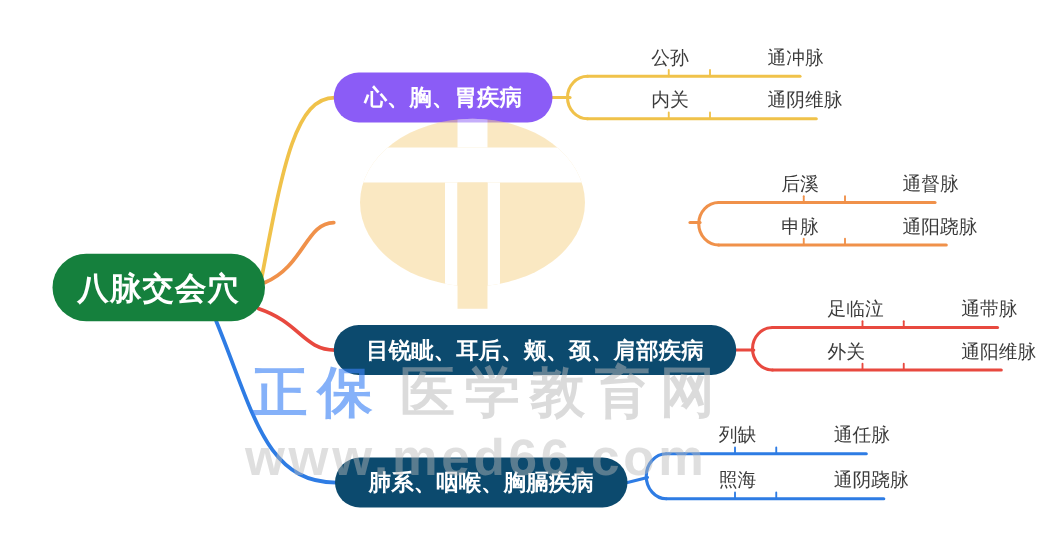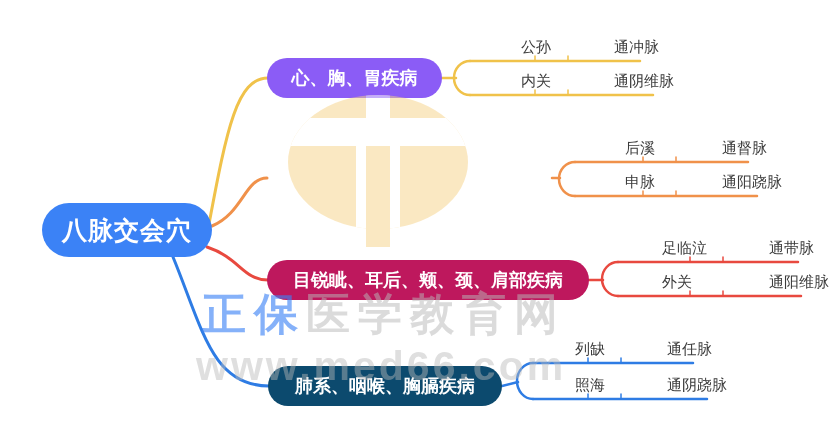--- a/index.html
+++ b/index.html
@@ -17,21 +17,21 @@
   .pill.b1{left:267px;top:58px;width:175px;height:40px;border-radius:20px;font-size:18px;}
   .pill.b2{left:266px;top:158px;width:286px;height:40px;border-radius:20px;font-size:18px;}
   .pill.b3{left:267px;top:260px;width:322px;height:40px;border-radius:20px;font-size:18px;}
   .pill.b4{left:268px;top:366px;width:234px;height:40px;border-radius:20px;font-size:18px;}
   .leaf{
     position:absolute;font-size:15px;color:#3b3b3b;white-space:nowrap;z-index:2;line-height:18px;margin-left:32px;
   }
   .wm{position:absolute;z-index:4;white-space:nowrap;font-weight:bold;}
   .wm-brandrow{left:202px;top:285px;font-size:44px;letter-spacing:8px;}
   .wm-brand{opacity:0.62;}
-  .wm-rest{opacity:0.5;}
+  .wm-rest{opacity:0.5;margin-left:14px;}
   .wm-url{left:196px;top:343px;font-size:41px;letter-spacing:3px;opacity:0.45;text-align:right;}
   .logo-layer{z-index:3;}
   .lines-layer{z-index:1;}
 </style>
 </head>
 <body>
 
 <div class="canvas">
 
   <svg class="layer lines-layer" viewBox="0 0 837 436" fill="none">
@@ -79,24 +79,24 @@
       <path d="M533,363 A16,18 0 0 0 533,399"></path>
       <path d="M533,363 H693"></path>
       <path d="M533,399 H707"></path>
       <path d="M588,358 V363" stroke-width="1.5"></path>
         <path d="M621,358 V363" stroke-width="1.5"></path>
       <path d="M588,394 V399" stroke-width="1.5"></path>
         <path d="M621,394 V399" stroke-width="1.5"></path>
     </g>
   </svg>
 
-  <div class="pill root" style="background-color: #3b82f6;">八脉交会穴</div>
+  <div class="pill root" style="background-color: #15803d;">八脉交会穴</div>
 
   <div class="pill b1" style="background-color: #8b5cf6;">心、胸、胃疾病</div>
-  <div class="pill b3" style="background-color: #be185d; font-family: Liberation Serif, serif;">目锐眦、耳后、颊、颈、肩部疾病</div>
+  <div class="pill b3" style="background-color: #0c4a6e; font-family: Liberation Serif, serif;">目锐眦、耳后、颊、颈、肩部疾病</div>
   <div class="pill b4" style="background-color: #0c4a6e;">肺系、咽喉、胸膈疾病</div>
 
   <div class="leaf" style="left:489px;top:38px">公孙</div>
   <div class="leaf" style="left:582px;top:38px">通冲脉</div>
   <div class="leaf" style="left:489px;top:72px">内关</div>
   <div class="leaf" style="left:582px;top:72px">通阴维脉</div>
 
   <div class="leaf" style="left:593px;top:139px">后溪</div>
   <div class="leaf" style="left:690px;top:139px">通督脉</div>
   <div class="leaf" style="left:593px;top:173px">申脉</div>

